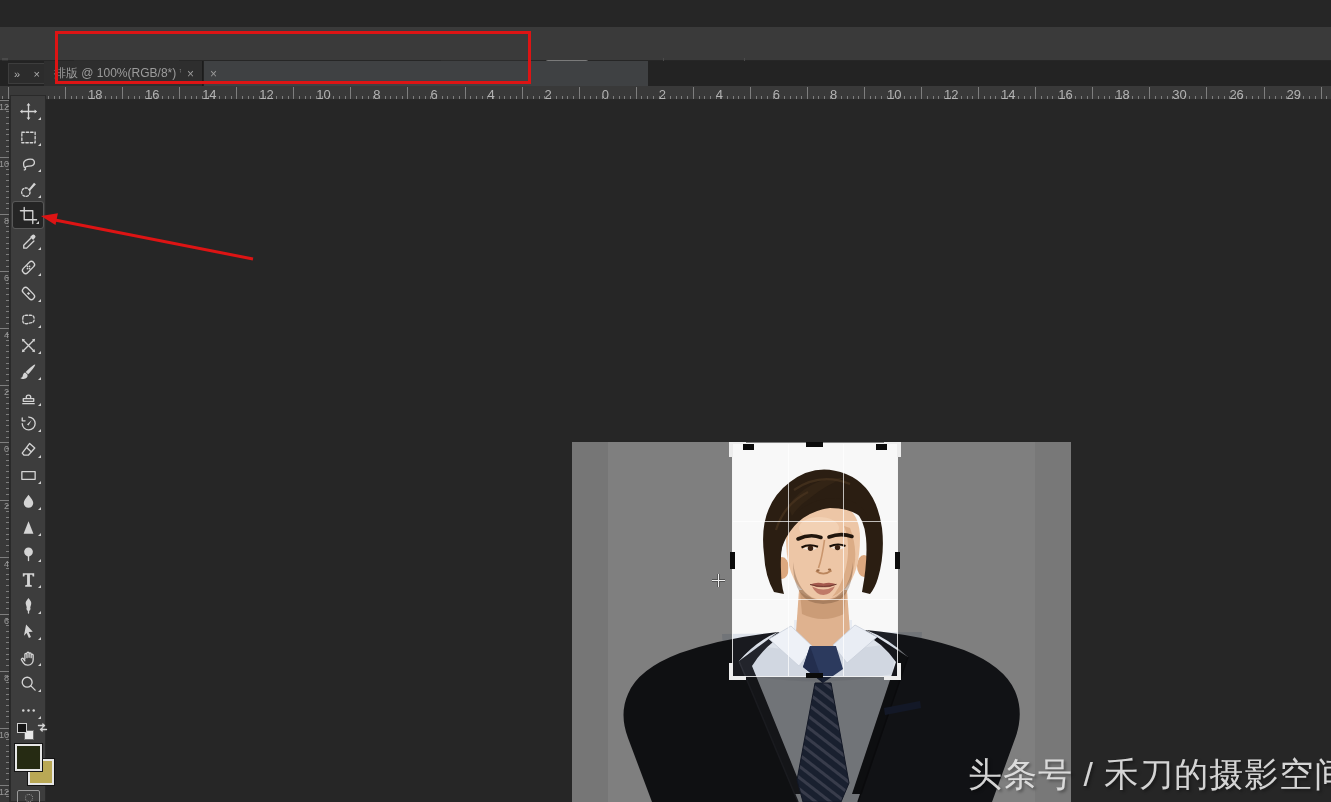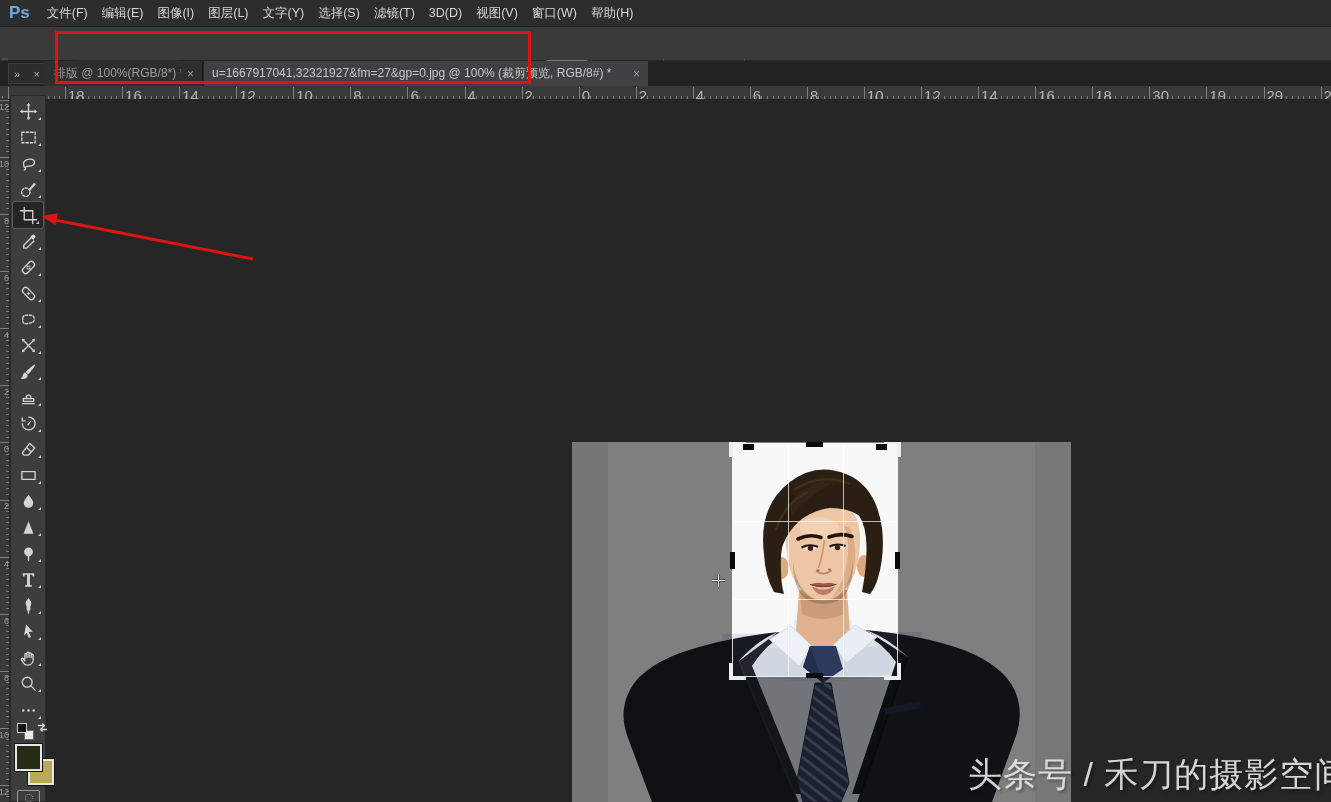--- a/index.html
+++ b/index.html
@@ -51,21 +51,21 @@
   #tab-1 { left:44px; width:159px; background:#2e2e2e; color:#9c9c9c; border-right:1px solid #1c1c1c; }
   #tab-1 .tab-title { margin-left:2px; }
   #tab-2 { left:204px; width:444px; background:#3f4143; color:#c6c6c6; }
   .tab-title { overflow:hidden; text-overflow:clip; flex:1; padding-left:8px; }
   .tab-close { padding:0 8px 0 6px; color:#9a9a9a; font-size:12px; cursor:pointer; }
 
   
   #ruler-h { position:absolute; left:0; top:86px; width:1331px; height:14px; background:#393939;
     border-bottom:1px solid #282828; overflow:hidden; }
   .tick { position:absolute; bottom:0; width:1px; background:#7e7e7e; }
-  .tick-label { position:absolute; top:1px; font-size:15px; color:#b2b2b2; }
+  .tick-label { position:absolute; top:1px; font-size:13px; color:#b2b2b2;margin-left:20px; }
   #ruler-v { position:absolute; left:0; top:100px; width:10px; height:702px; background:#393939;
     border-right:1px solid #282828; overflow:hidden; }
   .vtick { position:absolute; right:0; height:1px; background:#7e7e7e; }
   .vtick-label { position:absolute; left:-4px; width:13px; text-align:right; font-size:9px; color:#9a9a9a; }
 
   
   #tool-panel { position:absolute; left:10px; top:95px; width:36px; height:707px;
     background:#3d3d3d; border:1px solid #2a2a2a; padding-top:2px; }
   .tool { position:relative; width:34px; height:26px; display:flex; align-items:center;
     justify-content:center; cursor:pointer; }
@@ -106,36 +106,20 @@
   
   #red-box { position:absolute; left:55px; top:31px; width:476px; height:53px;
     border:3px solid #dd1414; z-index:50; pointer-events:none; }
   #red-arrow { position:absolute; left:0; top:0; z-index:51; pointer-events:none; }
 </style>
 </head>
 <body>
 
 <div id="stage">
 
-  <div id="menu-bar">
-    <span id="ps-logo" style="color: rgb(111, 168, 220);">Ps</span>
-    <div id="menu-items" style="display: flex;">
-        <div class="menu-item">文件(F)</div>
-        <div class="menu-item">编辑(E)</div>
-        <div class="menu-item">图像(I)</div>
-        <div class="menu-item">图层(L)</div>
-        <div class="menu-item">文字(Y)</div>
-        <div class="menu-item">选择(S)</div>
-        <div class="menu-item">滤镜(T)</div>
-        <div class="menu-item">3D(D)</div>
-        <div class="menu-item">视图(V)</div>
-        <div class="menu-item">窗口(W)</div>
-        <div class="menu-item">帮助(H)</div>
-      </div>
-  </div>
 
   <div id="options-bar">
     <div class="opt" id="opt-grip"></div>
 
     <div class="opt" style="left:17px; top:33px; display:flex; align-items:center;">
       <svg class="icon-svg" width="22" height="22" viewBox="0 0 20 20">
         <path d="M5.5 1.5v13h13M1.5 5h13v13.5" stroke-width="1.8"></path>
         </svg>
       <span class="chev" style="margin-left:3px;"></span>
     </div>
@@ -212,21 +196,20 @@
   <div id="tab-bar">
     <div id="tab-overflow">
       <span>»</span>
       <span>×</span>
     </div>
     <div class="doc-tab" id="tab-1">
       <span class="tab-title">排版 @ 100%(RGB/8*) *</span>
       <span class="tab-close">×</span>
     </div>
     <div class="doc-tab" id="tab-2">
-      <span class="tab-title">u=1667917041,32321927&amp;fm=27&amp;gp=0.jpg @ 100% (裁剪预览, RGB/8#) *</span>
       <span class="tab-close">×</span>
     </div>
   </div>
 
   <div id="ruler-h">
       <div class="tick" style="left: 2.2px; height: 3.5px;"></div>
       <div class="tick" style="left: 7.9px; height: 12px;"></div>
       <div class="tick" style="left: 13.6px; height: 3.5px;"></div>
       <div class="tick" style="left: 19.3px; height: 3.5px;"></div>
       <div class="tick" style="left: 25.1px; height: 3.5px;"></div>
@@ -471,21 +454,21 @@
       <span class="tick-label" style="left: 638.7px;">2</span>
       <span class="tick-label" style="left: 695.77px;">4</span>
       <span class="tick-label" style="left: 752.84px;">6</span>
       <span class="tick-label" style="left: 809.91px;">8</span>
       <span class="tick-label" style="left: 866.98px;">10</span>
       <span class="tick-label" style="left: 924.05px;">12</span>
       <span class="tick-label" style="left: 981.12px;">14</span>
       <span class="tick-label" style="left: 1038.19px;">16</span>
       <span class="tick-label" style="left: 1095.26px;">18</span>
       <span class="tick-label" style="left: 1152.33px;">30</span>
-      <span class="tick-label" style="left: 1209.4px;">19</span>
+      <span class="tick-label" style="left: 1209.4px;">26</span>
       <span class="tick-label" style="left: 1266.47px;">29</span>
       <span class="tick-label" style="left: 1323.54px;">26</span>
     </div>
   <div id="ruler-v">
       <div class="vtick" style="top: 0px; width: 10px;"></div>
       <div class="vtick" style="top: 5.7px; width: 3.5px;"></div>
       <div class="vtick" style="top: 11.4px; width: 3.5px;"></div>
       <div class="vtick" style="top: 17.1px; width: 3.5px;"></div>
       <div class="vtick" style="top: 22.8px; width: 3.5px;"></div>
       <div class="vtick" style="top: 28.5px; width: 3.5px;"></div>

